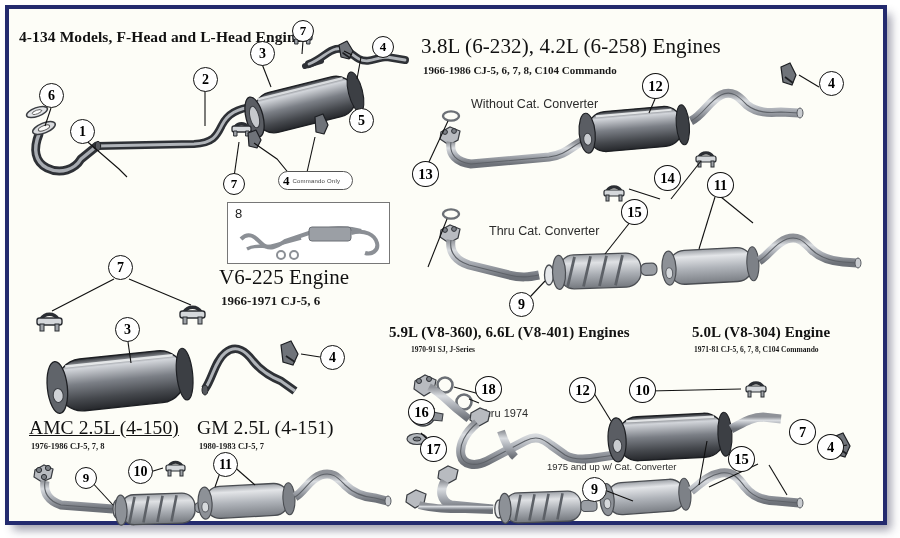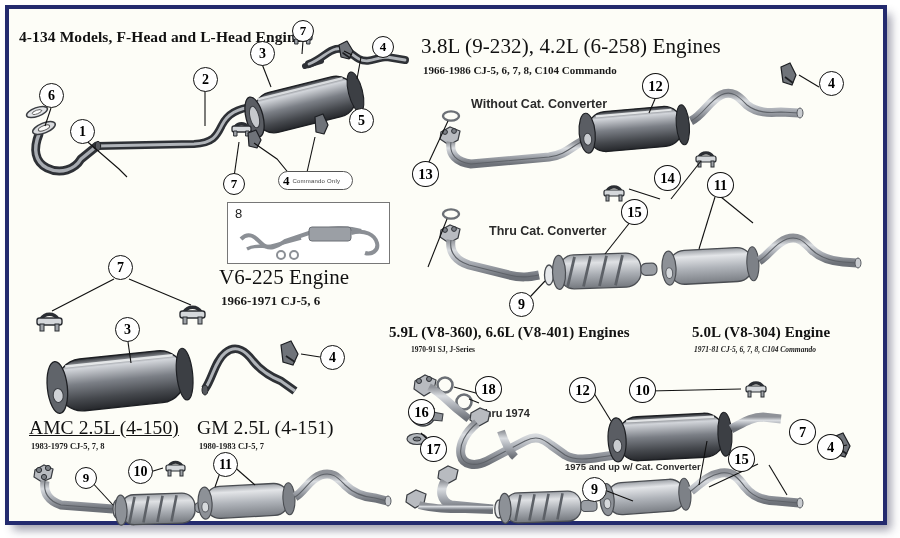--- a/index.html
+++ b/index.html
@@ -16,21 +16,21 @@
     box-shadow:6px 7px 9px -2px rgba(40,40,70,.45);
   }
   #canvas{position:absolute;left:0;top:0;width:874px;height:512px;}
 
   
   .hdr{position:absolute;font-family:"Liberation Serif",serif;color:#111;
        font-weight:400;white-space:nowrap;letter-spacing:.1px;}
   .sub{position:absolute;font-family:"Liberation Serif",serif;color:#1a1a1a;
        font-weight:700;white-space:nowrap;}
   .annot{position:absolute;font-family:"Liberation Sans",sans-serif;color:#2b2b2b;
-         font-weight:700;white-space:nowrap;}
+         font-weight:400;white-space:nowrap;}
 
   .t-main{font-size:15.5px;font-weight:700;}
   .t-big{font-size:21px;font-weight:400;}
   .t-big2{font-size:19.5px;font-weight:400;}
 
   
   .cal{position:absolute;border:1.4px solid #111;border-radius:50%;
        background:#ffffff;color:#000;
        font-family:"Liberation Serif",serif;font-weight:700;
        display:flex;align-items:center;justify-content:center;
@@ -429,39 +429,39 @@
           <path d="M818 440 L838 436"></path>
           <path d="M698 432 L690 476"></path>
         </g>
       </svg>
 
       <div class="hdr t-main" style="left:10px;top:19px;">4-134 Models, F-Head and L-Head Engines</div>
 
       <div class="hdr t-big" style="left:210px;top:256px;">V6-225 Engine</div>
       <div class="sub" style="left:212px;top:284px;font-size:13px;text-align:right;">1966-1971 CJ-5, 6</div>
 
-      <div class="hdr t-big" style="left:412px;top:25px;">3.8L (9-232), 4.2L (6-258) Engines</div>
+      <div class="hdr t-big" style="left:412px;top:25px;">3.8L (6-232), 4.2L (6-258) Engines</div>
       <div class="sub" style="left:414px;top:55px;font-size:11px;">1966-1986 CJ-5, 6, 7, 8, C104 Commando</div>
 
       <div class="hdr t-big2" style="left:20px;top:408px;text-decoration:underline;">AMC 2.5L (4-150)</div>
-      <div class="sub" style="left:22px;top:432px;font-size:8.5px;">1983-1979 CJ-5, 7, 8</div>
+      <div class="sub" style="left:22px;top:432px;font-size:8.5px;">1976-1986 CJ-5, 7, 8</div>
 
       <div class="hdr t-big2" style="left:188px;top:408px;text-align:right;">GM 2.5L (4-151)</div>
       <div class="sub" style="left:190px;top:432px;font-size:8.5px;">1980-1983 CJ-5, 7</div>
 
       <div class="hdr t-main" style="left:380px;top:315px;font-size:15px;">5.9L (V8-360), 6.6L (V8-401) Engines</div>
       <div class="sub" style="left:402px;top:336px;font-size:7.5px;">1970-91 SJ, J-Series</div>
 
       <div class="hdr t-main" style="left:683px;top:315px;font-size:15px;">5.0L (V8-304) Engine</div>
-      <div class="sub" style="left:685px;top:336px;font-size:7.5px;font-style:italic;">1971-81 CJ-5, 6, 7, 8, C104 Commando</div>
+      <div class="sub" style="left:685px;top:336px;font-size:7.5px;">1971-81 CJ-5, 6, 7, 8, C104 Commando</div>
 
       <div class="annot" style="left:462px;top:88px;font-size:12.5px;">Without Cat. Converter</div>
       <div class="annot" style="left:480px;top:215px;font-size:12.5px;">Thru Cat. Converter</div>
       <div class="annot" style="left:469px;top:398px;font-size:11px;">Thru 1974</div>
-      <div class="annot" style="left:556px;top:452px;font-size:9.5px;">1975 and up w/ Cat. Converter</div>
+      <div class="annot" style="left:538px;top:452px;font-size:9.5px;">1975 and up w/ Cat. Converter</div>
 
       <div class="inset" style="left:218px;top:193px;width:163px;height:62px;">
         <span class="num">8</span>
       </div>
 
       <div class="pill" style="left:269px;top:162px;width:75px;">
         <span class="pn">4</span>
         <span class="pt">Commando Only</span>
       </div>
 

